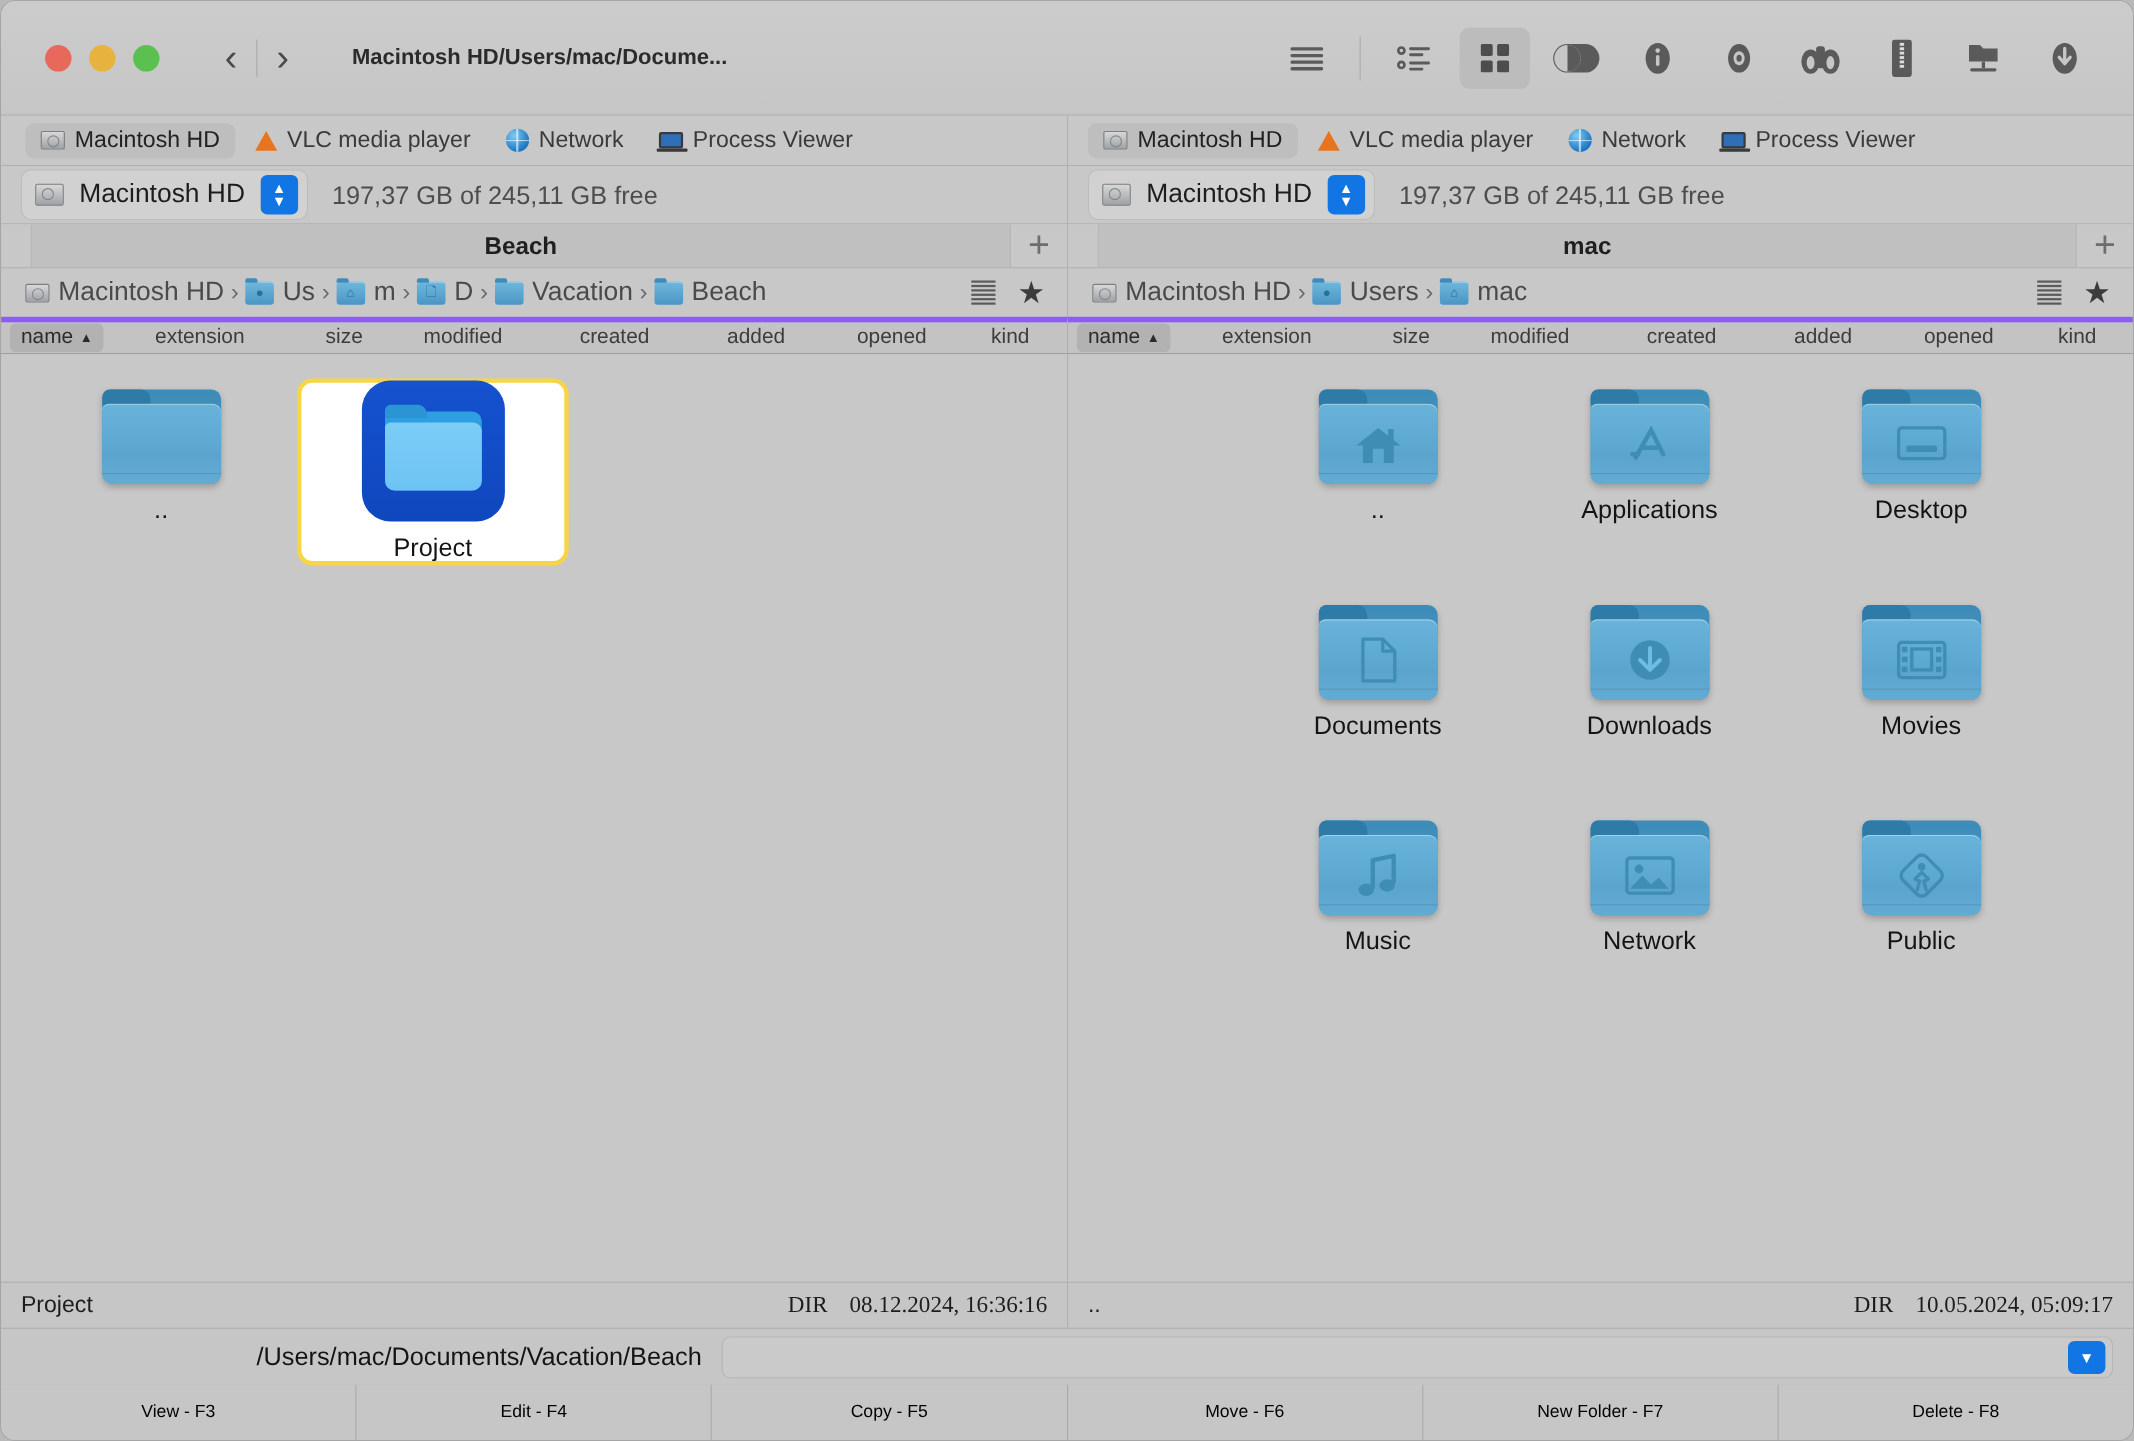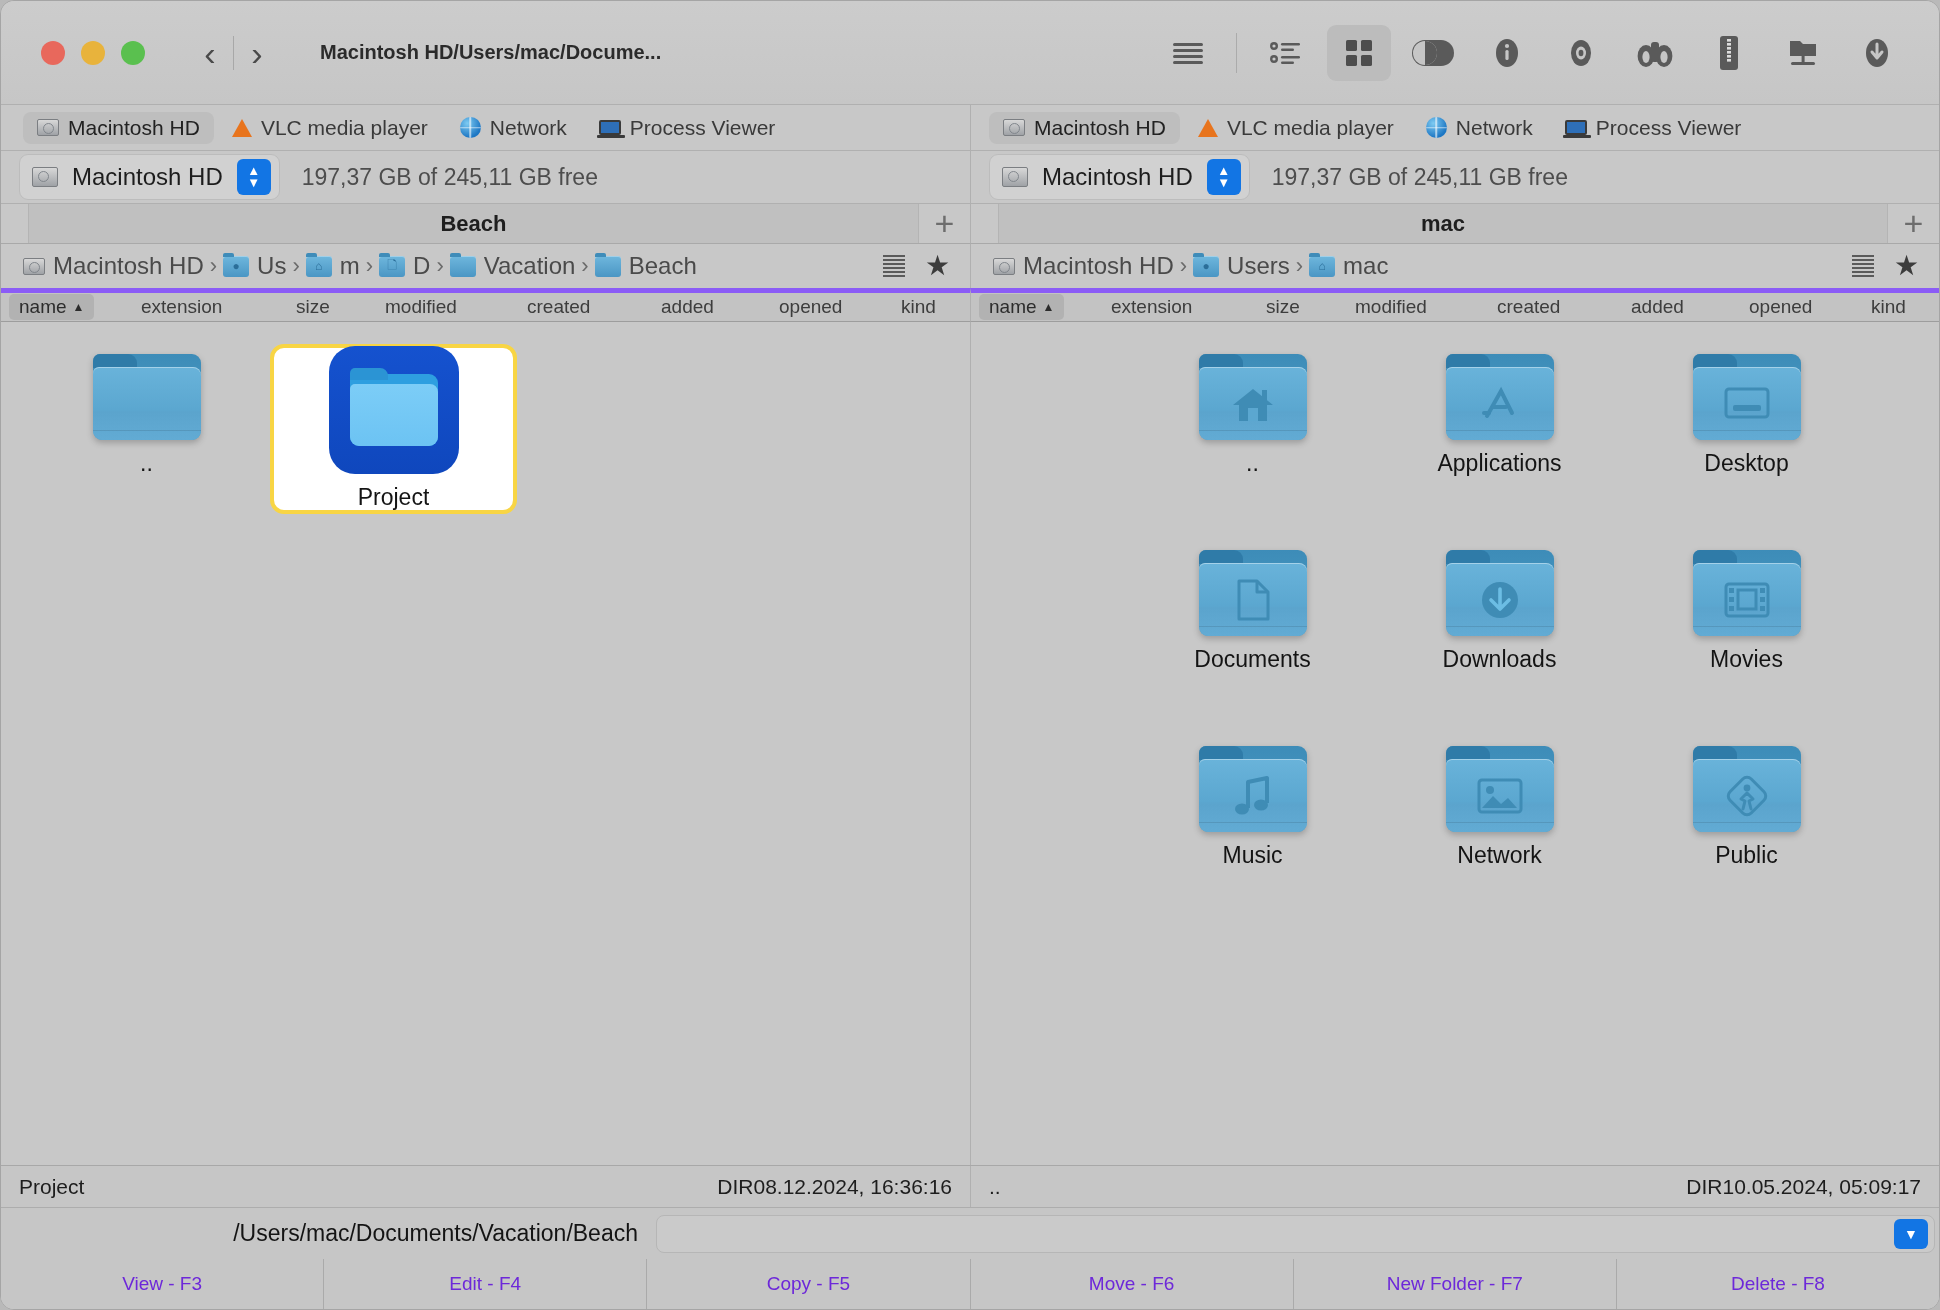--- a/index.html
+++ b/index.html
@@ -291,28 +291,28 @@
   }
 
   
   .statusbar { height: 42px; flex: 0 0 42px; display: flex; background: #c6c6c6; border-top: 1px solid #a8a8a8; }
   .statusbar .half {
     width: 50%; display: flex; align-items: center;
     padding: 0 18px; font-size: 21px; color: #1d1d1d;
   }
   .statusbar .half.right { border-left: 1px solid #b0b0b0; }
   .st-name { flex: 1; white-space: nowrap; overflow: hidden; }
-  .st-meta { display: flex; white-space: nowrap; }
+  .st-meta { display: flex; gap: 20px; white-space: nowrap; font-family: Liberation Serif, serif; }
 
   
   .cmdrow {
     height: 52px; flex: 0 0 52px;
     display: flex; align-items: center;
     background: #c6c6c6; border-top: 1px solid #adadad;
-    padding: 0 4px 0 0;
+    padding: 0 18px 0 0;
   }
   .cmdpath {
     width: 655px; text-align: right; padding-right: 18px;
     font-size: 23px; color: #141414; white-space: nowrap;
   }
   .cmdinput {
     flex: 1; height: 38px; border-radius: 8px;
     background: #cacaca; border: 1px solid #b6b6b6;
     display: flex; align-items: center; padding: 0 6px;
   }
@@ -320,21 +320,21 @@
   .cmddrop {
     width: 34px; height: 30px; border-radius: 6px; background: #1275e4;
     color: #fff; display: flex; align-items: center; justify-content: center;
     font-size: 14px;
   }
 
   
   .fkeys { height: 50px; flex: 0 0 50px; display: flex; background: #c6c6c6; }
   .fkey {
     flex: 1; display: flex; align-items: center; justify-content: center;
-    font-size: 19px; color: #6d28d9;
+    font-size: 16px; color: #000000;
     border-left: 1px solid #aaaaaa; background: #c6c6c6;
   }
   .fkey:first-child { border-left: none; }
 </style>
 </head>
 <body>
 
 <div class="window">
 
   <div class="titlebar">

